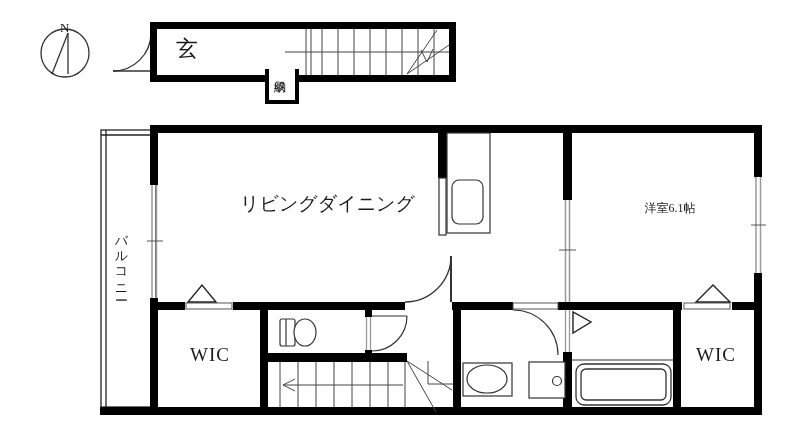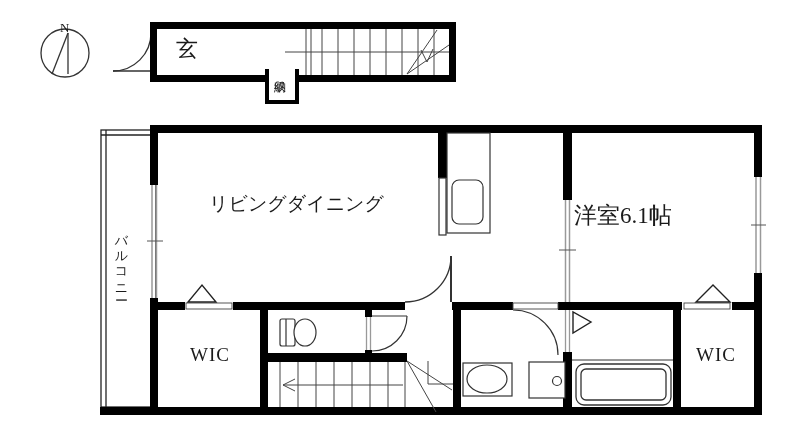--- a/index.html
+++ b/index.html
@@ -5,22 +5,22 @@
   html,body{margin:0;padding:0;background:#fff;}
   #plan{position:relative;width:800px;height:435px;background:#fff;overflow:hidden;
         font-family:"Liberation Serif","DejaVu Serif",serif;color:#000;}
   #plan svg{position:absolute;left:0;top:0;}
   .lbl{position:absolute;color:#1a1a1a;white-space:nowrap;}
   .vert{writing-mode:vertical-rl;text-orientation:upright;}
   #lbl-n{left:60px;top:20px;font-size:13px;}
   #lbl-entrance{left:176px;top:34px;font-size:22px;}
   #lbl-storage{left:273px;top:71px;font-size:12px;line-height:14px;}
   #lbl-balcony{left:112px;top:226px;font-size:13px;letter-spacing:2px;}
-  #lbl-ldk{left:209px;top:192px;width:190px;text-align:left;font-size:19px;line-height:23px;}
-  #lbl-western{left:574px;top:200px;width:160px;font-size:23px;}
+  #lbl-ldk{left:225px;top:192px;width:190px;text-align:right;font-size:19px;line-height:23px;}
+  #lbl-western{left:590px;top:200px;width:160px;text-align:center;font-size:12px;}
   #lbl-wic-left{left:170px;top:344px;width:80px;text-align:center;font-size:19px;letter-spacing:1px;}
   #lbl-wic-right{left:676px;top:344px;width:80px;text-align:center;font-size:19px;letter-spacing:1px;}
 </style>
 </head>
 <body>
 
 <div id="plan">
 
   <svg width="800" height="435" viewBox="0 0 800 435">
 

